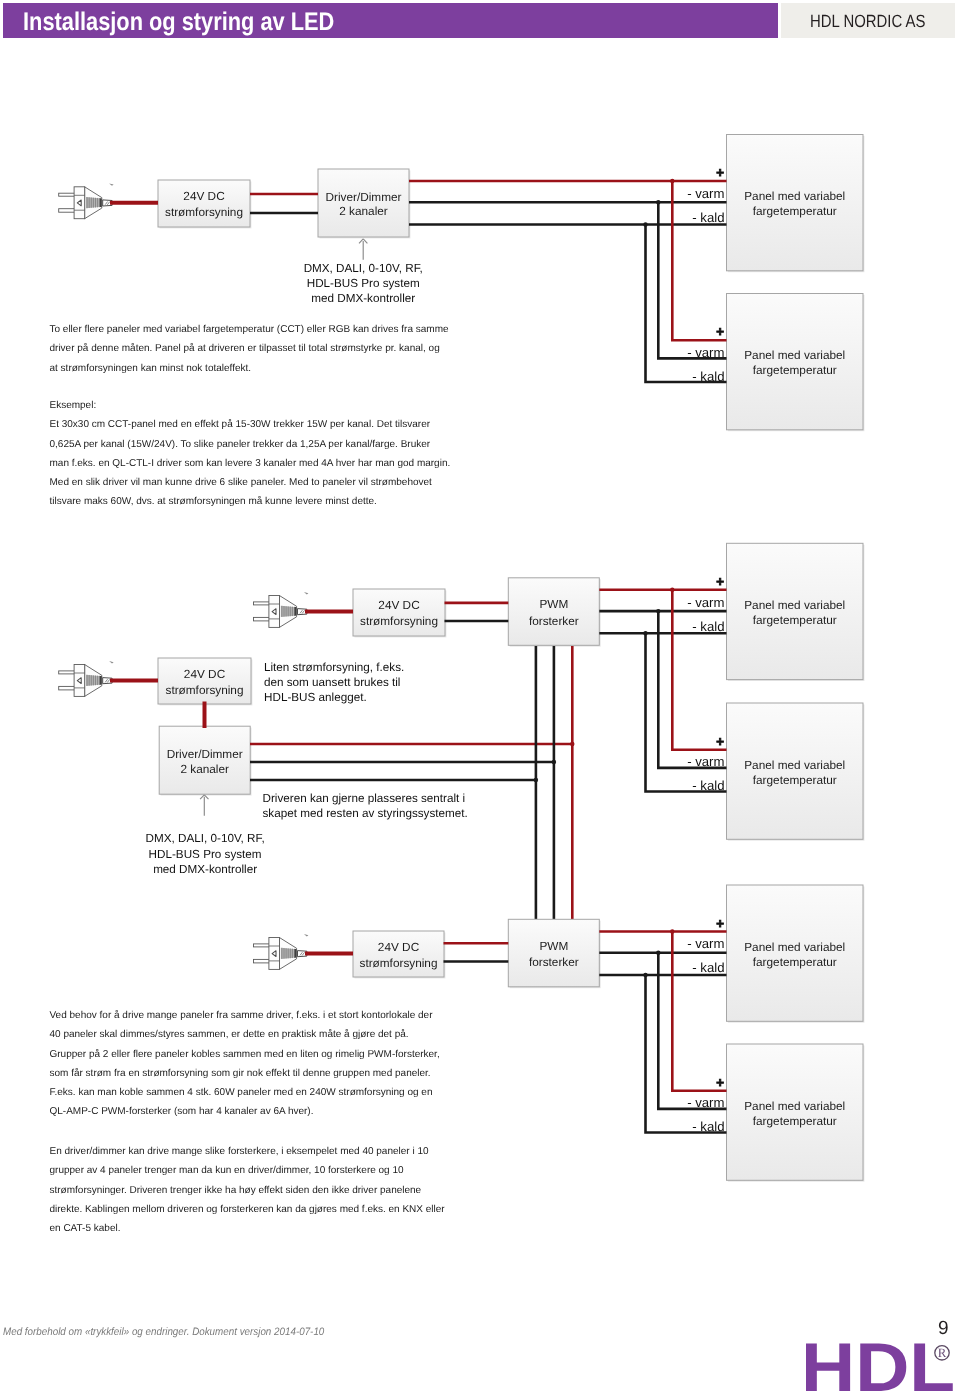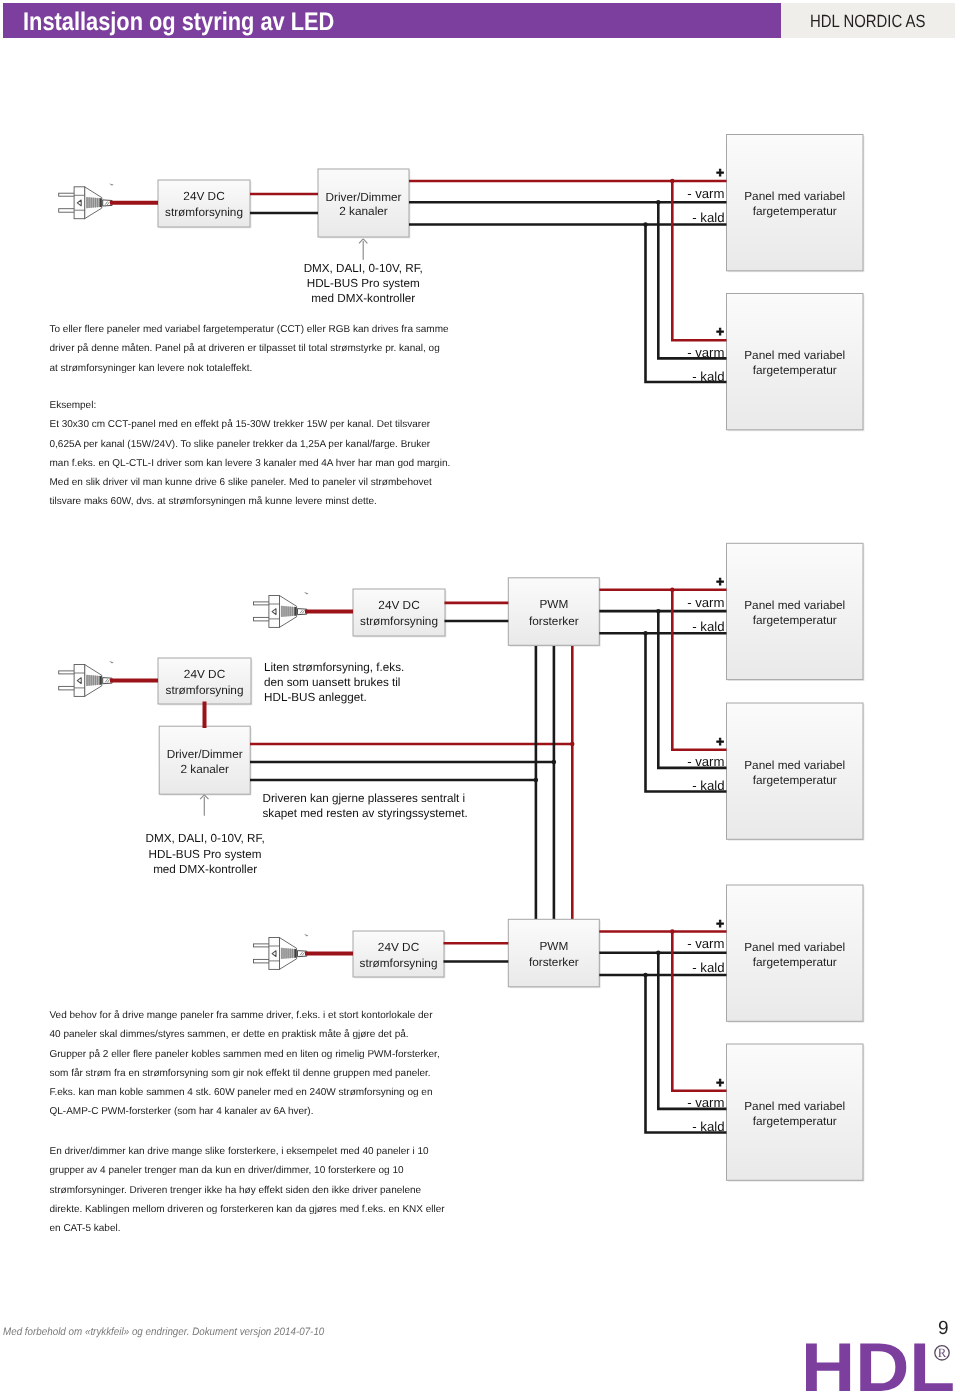--- a/index.html
+++ b/index.html
@@ -3,21 +3,21 @@
 <meta charset="utf-8">
 <title>Installasjon og styring av LED</title>
 <style>
   html,body{margin:0;padding:0;}
   *{-webkit-font-smoothing:antialiased;text-rendering:geometricPrecision;}
   body{width:960px;height:1396px;background:#ffffff;
        font-family:"Liberation Sans",sans-serif;overflow:hidden;position:relative;}
   .page{position:absolute;left:0;top:0;width:960px;height:1396px;}
 
   
-  .hdr-bar{position:absolute;left:3px;top:3px;width:775px;height:35px;background:#7d3f9e;padding-left:47px;}
+  .hdr-bar{position:absolute;left:3px;top:3px;width:775px;height:35px;background:#7d3f9e;}
   .hdr-title{position:absolute;left:20px;top:5px;font-size:25.5px;font-weight:bold;color:#ffffff;
              transform:scaleX(0.855);transform-origin:left top;white-space:nowrap;}
   .hdr-right{position:absolute;left:781px;top:3px;width:174px;height:35px;background:#efeeea;}
   .hdr-right-label{position:absolute;left:29px;top:7.5px;font-size:17.7px;color:#231f20;
              transform:scaleX(0.843);transform-origin:left top;white-space:nowrap;}
 
   
   .ftr-note{position:absolute;left:3px;top:1326px;font-size:10.8px;font-style:italic;color:#7a7a7a;
             transform:scaleX(0.91);transform-origin:left top;white-space:nowrap;}
   .pagenum{position:absolute;left:938px;top:1318px;font-size:19px;color:#231f20;}
@@ -298,21 +298,21 @@
       <line x1="599.3" y1="952.8" x2="726.5" y2="952.8" stroke="#1a1a1a" stroke-width="2.6"></line>
       <line x1="599.3" y1="975" x2="726.5" y2="975" stroke="#1a1a1a" stroke-width="2.6"></line>
       <polyline points="672.3,931.5 672.3,1090.7 726.5,1090.7" fill="none" stroke="#9b1218" stroke-width="2.6"></polyline>
       <polyline points="658.3,952.8 658.3,1108.9 726.5,1108.9" fill="none" stroke="#1a1a1a" stroke-width="2.6"></polyline>
       <polyline points="645.5,975 645.5,1132.5 726.5,1132.5" fill="none" stroke="#1a1a1a" stroke-width="2.6"></polyline>
       <circle cx="672.3" cy="931.5" r="2.2" fill="#9b1218"></circle>
       <circle cx="658.3" cy="952.8" r="2.2" fill="#1a1a1a"></circle>
       <circle cx="645.5" cy="975" r="2.2" fill="#1a1a1a"></circle>
     </svg>
 
-  <div class="ptxt" id="p-intro" style="left:49.5px;top:320px"><div>To eller flere paneler med variabel fargetemperatur (CCT) eller RGB kan drives fra samme</div><div>driver på denne måten. Panel på at driveren er tilpasset til total strømstyrke pr. kanal, og</div><div>at strømforsyninger kan levere nok totaleffekt.</div></div>
+  <div class="ptxt" id="p-intro" style="left:49.5px;top:320px"><div>To eller flere paneler med variabel fargetemperatur (CCT) eller RGB kan drives fra samme</div><div>driver på denne måten. Panel på at driveren er tilpasset til total strømstyrke pr. kanal, og</div><div>at strømforsyningen kan minst nok totaleffekt.</div></div>
   <div class="ptxt" id="p-eksempel" style="left:49.5px;top:396px"><div>Eksempel:</div><div>Et 30x30 cm CCT-panel med en effekt på 15-30W trekker 15W per kanal. Det tilsvarer</div><div>0,625A per kanal (15W/24V). To slike paneler trekker da 1,25A per kanal/farge. Bruker</div><div>man f.eks. en QL-CTL-I driver som kan levere 3 kanaler med 4A hver har man god margin.</div><div>Med en slik driver vil man kunne drive 6 slike paneler. Med to paneler vil strømbehovet</div><div>tilsvare maks 60W, dvs. at strømforsyningen må kunne levere minst dette.</div></div>
   <div class="ptxt" id="p-behov" style="left:49.5px;top:1006px"><div>Ved behov for å drive mange paneler fra samme driver, f.eks. i et stort kontorlokale der</div><div>40 paneler skal dimmes/styres sammen, er dette en praktisk måte å gjøre det på.</div><div>Grupper på 2 eller flere paneler kobles sammen med en liten og rimelig PWM-forsterker,</div><div>som får strøm fra en strømforsyning som gir nok effekt til denne gruppen med paneler.</div><div>F.eks. kan man koble sammen 4 stk. 60W paneler med en 240W strømforsyning og en</div><div>QL-AMP-C PWM-forsterker (som har 4 kanaler av 6A hver).</div></div>
   <div class="ptxt" id="p-driverdimmer" style="left:49.5px;top:1142px"><div>En driver/dimmer kan drive mange slike forsterkere, i eksempelet med 40 paneler i 10</div><div>grupper av 4 paneler trenger man da kun en driver/dimmer, 10 forsterkere og 10</div><div>strømforsyninger. Driveren trenger ikke ha høy effekt siden den ikke driver panelene</div><div>direkte. Kablingen mellom driveren og forsterkeren kan da gjøres med f.eks. en KNX eller</div><div>en CAT-5 kabel.</div></div>
 
   <div class="ftr-note">Med forbehold om «trykkfeil» og endringer. Dokument versjon 2014-07-10</div>
   <div class="pagenum">9</div>
   <div class="logo-wrap">
     <svg width="170" height="70" viewBox="0 0 170 70">
       <text x="0" y="59.1" font-family="Liberation Sans, sans-serif" font-size="69" font-weight="bold" fill="#7d3f9e" transform="scale(1.087,1)">HDL</text>
       <circle cx="141.0" cy="20.8" r="7.2" fill="none" stroke="#5b4a63" stroke-width="1.3"></circle>

